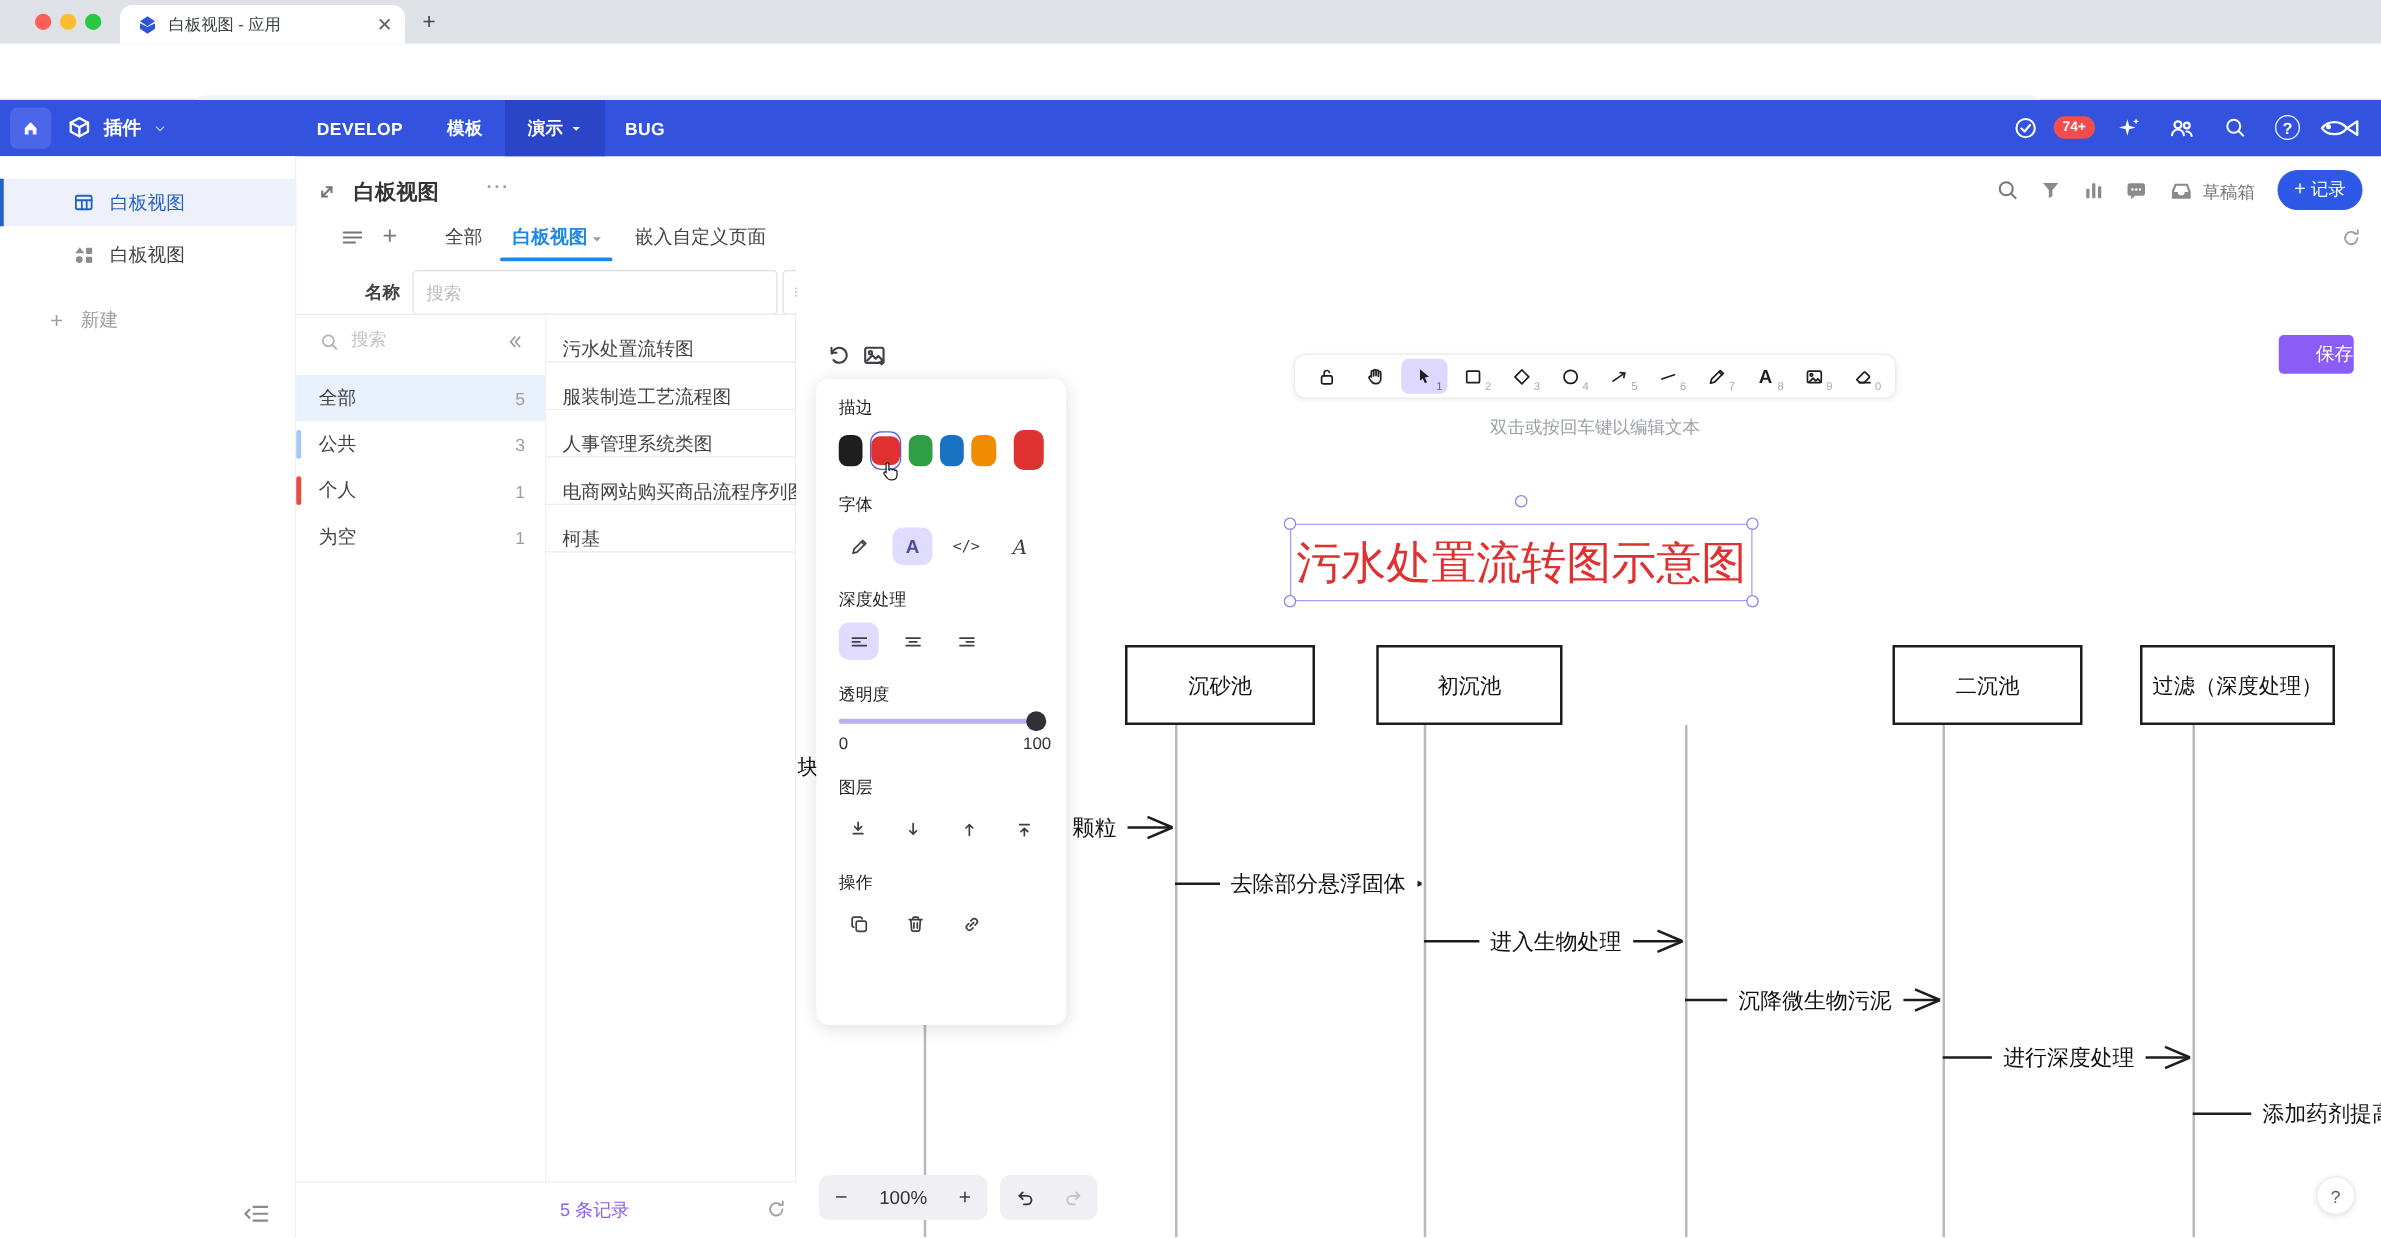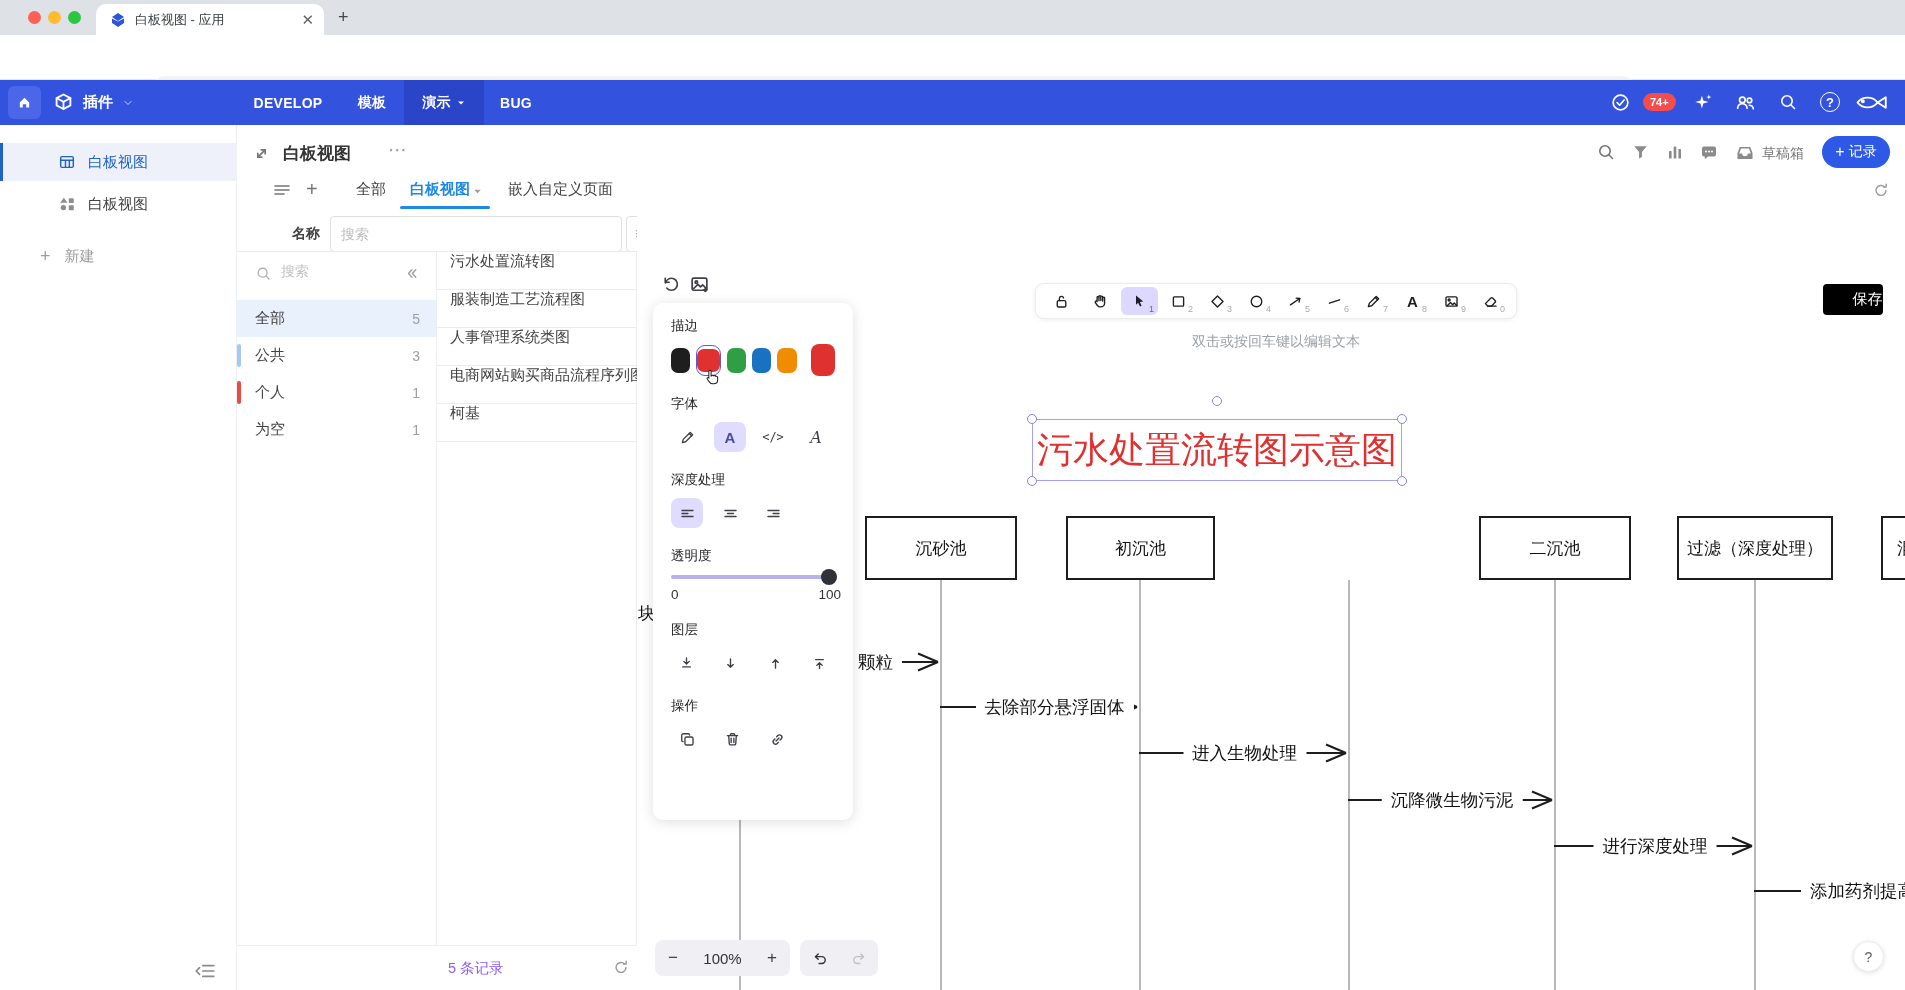--- a/index.html
+++ b/index.html
@@ -54,42 +54,42 @@
   .srch-iconbox { position:absolute; left:626px; top:216px; width:32px; height:36px; border:1px solid #e0e0e0; border-radius:4px; display:flex; align-items:center; justify-content:center; color:#757575; }
 
   
   .fpanel { position:absolute; left:237px; top:252px; width:200px; height:693px; border-right:1px solid #eceef1; background:#fff; }
   .frow { position:absolute; left:0; width:199px; height:37px; display:flex; align-items:center; font-size:15px; color:#424242; }
   .fcount { position:absolute; right:16px; font-size:14px; color:#9e9e9e; }
   .fbar { position:absolute; left:0; top:7px; width:4px; height:23px; border-radius:2px; }
   .fsearch-in { position:absolute; left:44px; top:262px; width:120px; border:none; outline:none; font-size:14px; color:#333; font-family:inherit; }
   .fsearch-in::placeholder { color:#c2c2c2; }
   .records { position:absolute; left:437px; top:252px; width:200px; height:693px; border-right:1px solid #eceef1; background:#fff; }
-  .rrow { position:absolute; left:0; width:200px; height:38px; display:flex; align-items:flex-start; padding-left:13px; font-size:15px; color:#424242; border-bottom:1px solid #ececec; white-space:nowrap; overflow:hidden; }
+  .rrow { position:absolute; left:0; width:200px; height:38px; display:flex; align-items:flex-end; padding-left:13px; font-size:15px; color:#424242; border-bottom:1px solid #ececec; white-space:nowrap; overflow:hidden; }
   .rfooter { position:absolute; left:237px; top:945px; width:400px; height:45px; border-top:1px solid #eceef1; background:#fff; }
 
   
   .canvas { position:absolute; left:637px; top:212px; width:1268px; height:778px; background:#fff; overflow:hidden; }
   .vl { position:absolute; width:2px; background:#b8b8ba; bottom:0; z-index:2; }
-  .fbox { position:absolute; top:304px; height:64px; border:2px solid #1d1d1f; background:#fff; display:flex; align-items:center; justify-content:center; font-size:17px; color:#111; z-index:4; white-space:nowrap; }
+  .fbox { position:absolute; top:304px; height:64px; border:2px solid #1d1d1f; background:#fff; display:flex; align-items:center; justify-content:center; font-size:17px; color:#111; z-index:4; white-space:nowrap;margin-left:35px; }
   .arrow { position:absolute; height:24px; z-index:5; }
   .arrow svg { position:absolute; left:0; top:0; }
   .alabel { position:absolute; top:0; line-height:24px; background:#fff; padding:0 9px; font-size:17.5px; color:#111; white-space:nowrap; }
   .acenter { left:50%; transform:translateX(-50%); }
   .sel { position:absolute; left:395px; top:207px; width:370px; height:62px; border:1.6px solid #a5a1f0; display:flex; align-items:center; justify-content:center; z-index:6; }
   .handle { position:absolute; width:10px; height:10px; border-radius:50%; background:#fff; border:1.5px solid #8783e8; z-index:7; }
   .hint { position:absolute; left:398px; top:121px; width:482px; text-align:center; font-size:14px; color:#9aa0a6; z-index:20; }
 
   
   .wbar { position:absolute; left:398px; top:71px; width:482px; height:36px; background:#fff; border:1px solid #ececec; border-radius:9px; box-shadow:0 1px 5px rgba(0,0,0,.07); display:flex; align-items:center; padding:0 7px; gap:2px; z-index:20; }
   .tool { position:relative; width:38px; height:28px; display:flex; align-items:center; justify-content:center; color:#1d1d22; border-radius:6px; }
   .tool-sel { background:#dcd8ff; }
   .tnum { position:absolute; right:4px; bottom:1px; font-size:9px; color:#a9a9b2; }
 
-  .savebtn { position:absolute; left:1186px; top:72px; width:60px; height:31px; border-radius:4px; background:#000000; color:#fff; font-size:15px; display:flex; align-items:center; justify-content:center; z-index:20;padding-left:29px; }
+  .savebtn { position:absolute; left:1186px; top:56px; width:60px; height:31px; border-radius:4px; background:#8b5cf6; color:#fff; font-size:15px; display:flex; align-items:center; justify-content:center; z-index:20;padding-left:29px; }
 
   
   .panel { position:absolute; left:16px; top:91px; width:200px; height:517px; background:#fff; border-radius:10px; box-shadow:0 2px 14px rgba(0,0,0,.13); z-index:30; padding:14px 18px; }
   .sec { margin-bottom:19px; }
   .sec-title { font-size:13.5px; color:#1f1f1f; margin-bottom:9px; }
   .swrow { display:flex; align-items:center; gap:6px; }
   .sw { width:25px; height:25px; border-radius:7px; }
   .swsel { width:31px; height:31px; border:1.5px solid #5c5bd6; border-radius:9px; display:flex; align-items:center; justify-content:center; position:relative; }
   .swbig { width:32px; height:32px; border-radius:8px; margin-left:8px; }
   .irow { display:flex; align-items:center; gap:4px; color:#3f3f46; }

